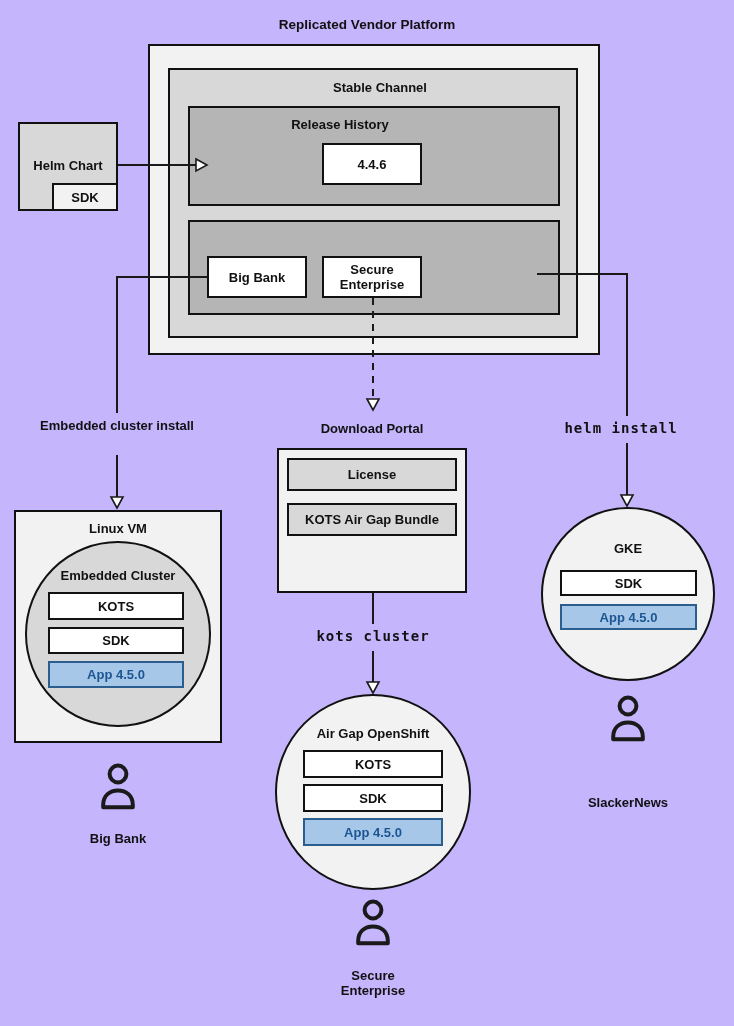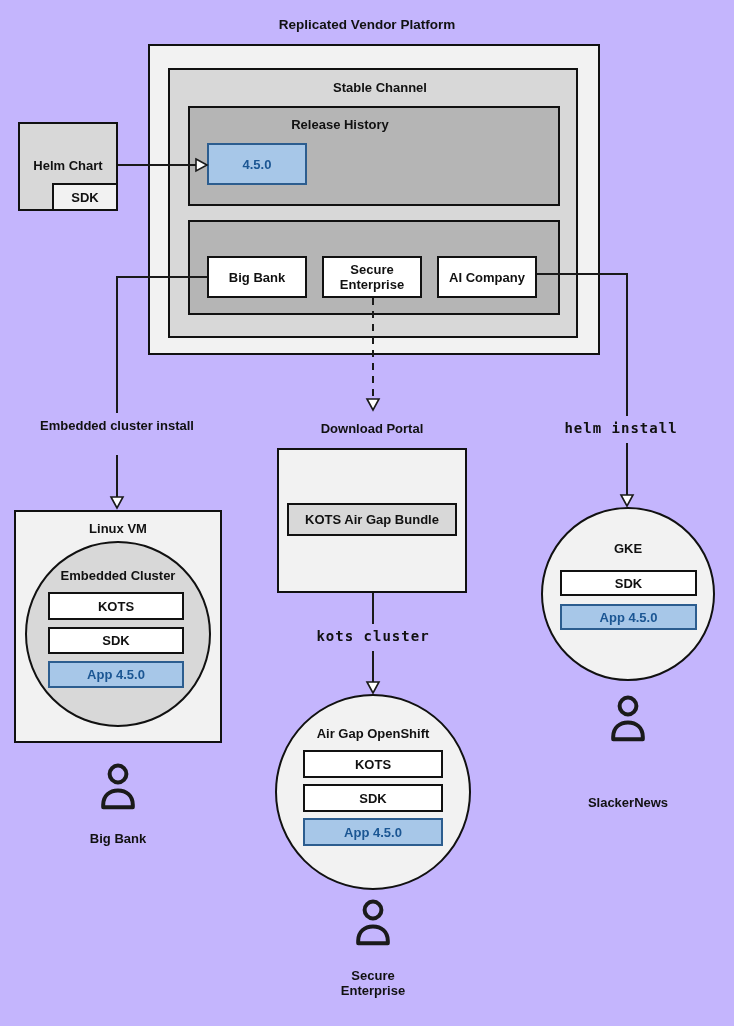--- a/index.html
+++ b/index.html
@@ -66,26 +66,25 @@
 
   <div class="lbl" style="left:0; top:17; width:734px; top:17px; font-size:13.5px;">Replicated Vendor Platform</div>
 
   <div class="panel bg-lightest" style="left:148px; top:44px; width:452px; height:311px;"></div>
 
   <div class="panel bg-mid" style="left:168px; top:68px; width:410px; height:270px;"></div>
   <div class="lbl" style="left:168px; top:80px; width:424px;">Stable Channel</div>
 
   <div class="panel bg-dark" style="left:188px; top:106px; width:372px; height:100px;"></div>
   <div class="lbl" style="left:188px; top:117px; width:304px;">Release History</div>
-  <div class="node blue" style="left:207px; top:143px; width:100px; height:42px;">4.5.0</div>
+  <div class="node" style="left:322px; top:143px; width:100px; height:42px;">4.4.6</div>
 
   <div class="panel bg-dark" style="left:188px; top:220px; width:372px; height:95px;"></div>
   <div class="node" style="left:207px; top:256px; width:100px; height:42px;">Big Bank</div>
   <div class="node" style="left:322px; top:256px; width:100px; height:42px; padding:0 8px;">Secure Enterprise</div>
-  <div class="node" style="left:437px; top:256px; width:100px; height:42px;">AI Company</div>
 
   <div class="panel bg-mid" style="left:18px; top:122px; width:100px; height:89px;"></div>
   <div class="lbl" style="left:18px; top:158px; width:100px;">Helm Chart</div>
   <div class="node bg-lightest" style="left:52px; top:183px; width:66px; height:28px; background:var(--gray-light,#f2f2f2);">SDK</div>
 
   <div class="lbl" style="left:37px; top:418px; width:160px;">Embedded cluster install</div>
 
   <div class="panel bg-lightest" style="left:14px; top:510px; width:208px; height:233px;"></div>
   <div class="lbl" style="left:14px; top:521px; width:208px;">Linux VM</div>
   <div class="circle bg-mid" style="left:25px; top:541px; width:186px; height:186px;"></div>
@@ -95,20 +94,21 @@
   <div class="node blue" style="left:48px; top:661px; width:136px; height:27px;">App 4.5.0</div>
 
   <svg class="persona-icon" style="left:94px; top:760px;" width="48" height="54" viewBox="0 0 24 27">
     <circle cx="12" cy="7" r="4.2" fill="none" stroke="#1a1a1a" stroke-width="2"></circle>
     <path d="M4.6 23.6 v-1.2 c0 -4.6 3.3 -7.2 7.4 -7.2 s7.4 2.6 7.4 7.2 v1.2 z" fill="none" stroke="#1a1a1a" stroke-width="2" stroke-linejoin="round"></path>
   </svg>
   <div class="lbl" style="left:48px; top:831px; width:140px;">Big Bank</div>
 
   <div class="lbl" style="left:292px; top:421px; width:160px;">Download Portal</div>
   <div class="panel bg-lightest" style="left:277px; top:448px; width:190px; height:145px;"></div>
+  <div class="node bg-mid" style="left:287px; top:458px; width:170px; height:33px; background:var(--gray-mid,#d8d8d8);">License</div>
   <div class="node bg-mid" style="left:287px; top:503px; width:170px; height:33px; background:var(--gray-mid,#d8d8d8);">KOTS Air Gap Bundle</div>
 
   <div class="lbl mono" style="left:293px; top:629px; width:160px;">kots cluster</div>
 
   <div class="circle bg-lightest" style="left:275px; top:694px; width:196px; height:196px;"></div>
   <div class="lbl" style="left:275px; top:726px; width:196px;">Air Gap OpenShift</div>
   <div class="node" style="left:303px; top:750px; width:140px; height:28px;">KOTS</div>
   <div class="node" style="left:303px; top:784px; width:140px; height:28px;">SDK</div>
   <div class="node blue" style="left:303px; top:818px; width:140px; height:28px;">App 4.5.0</div>
 

